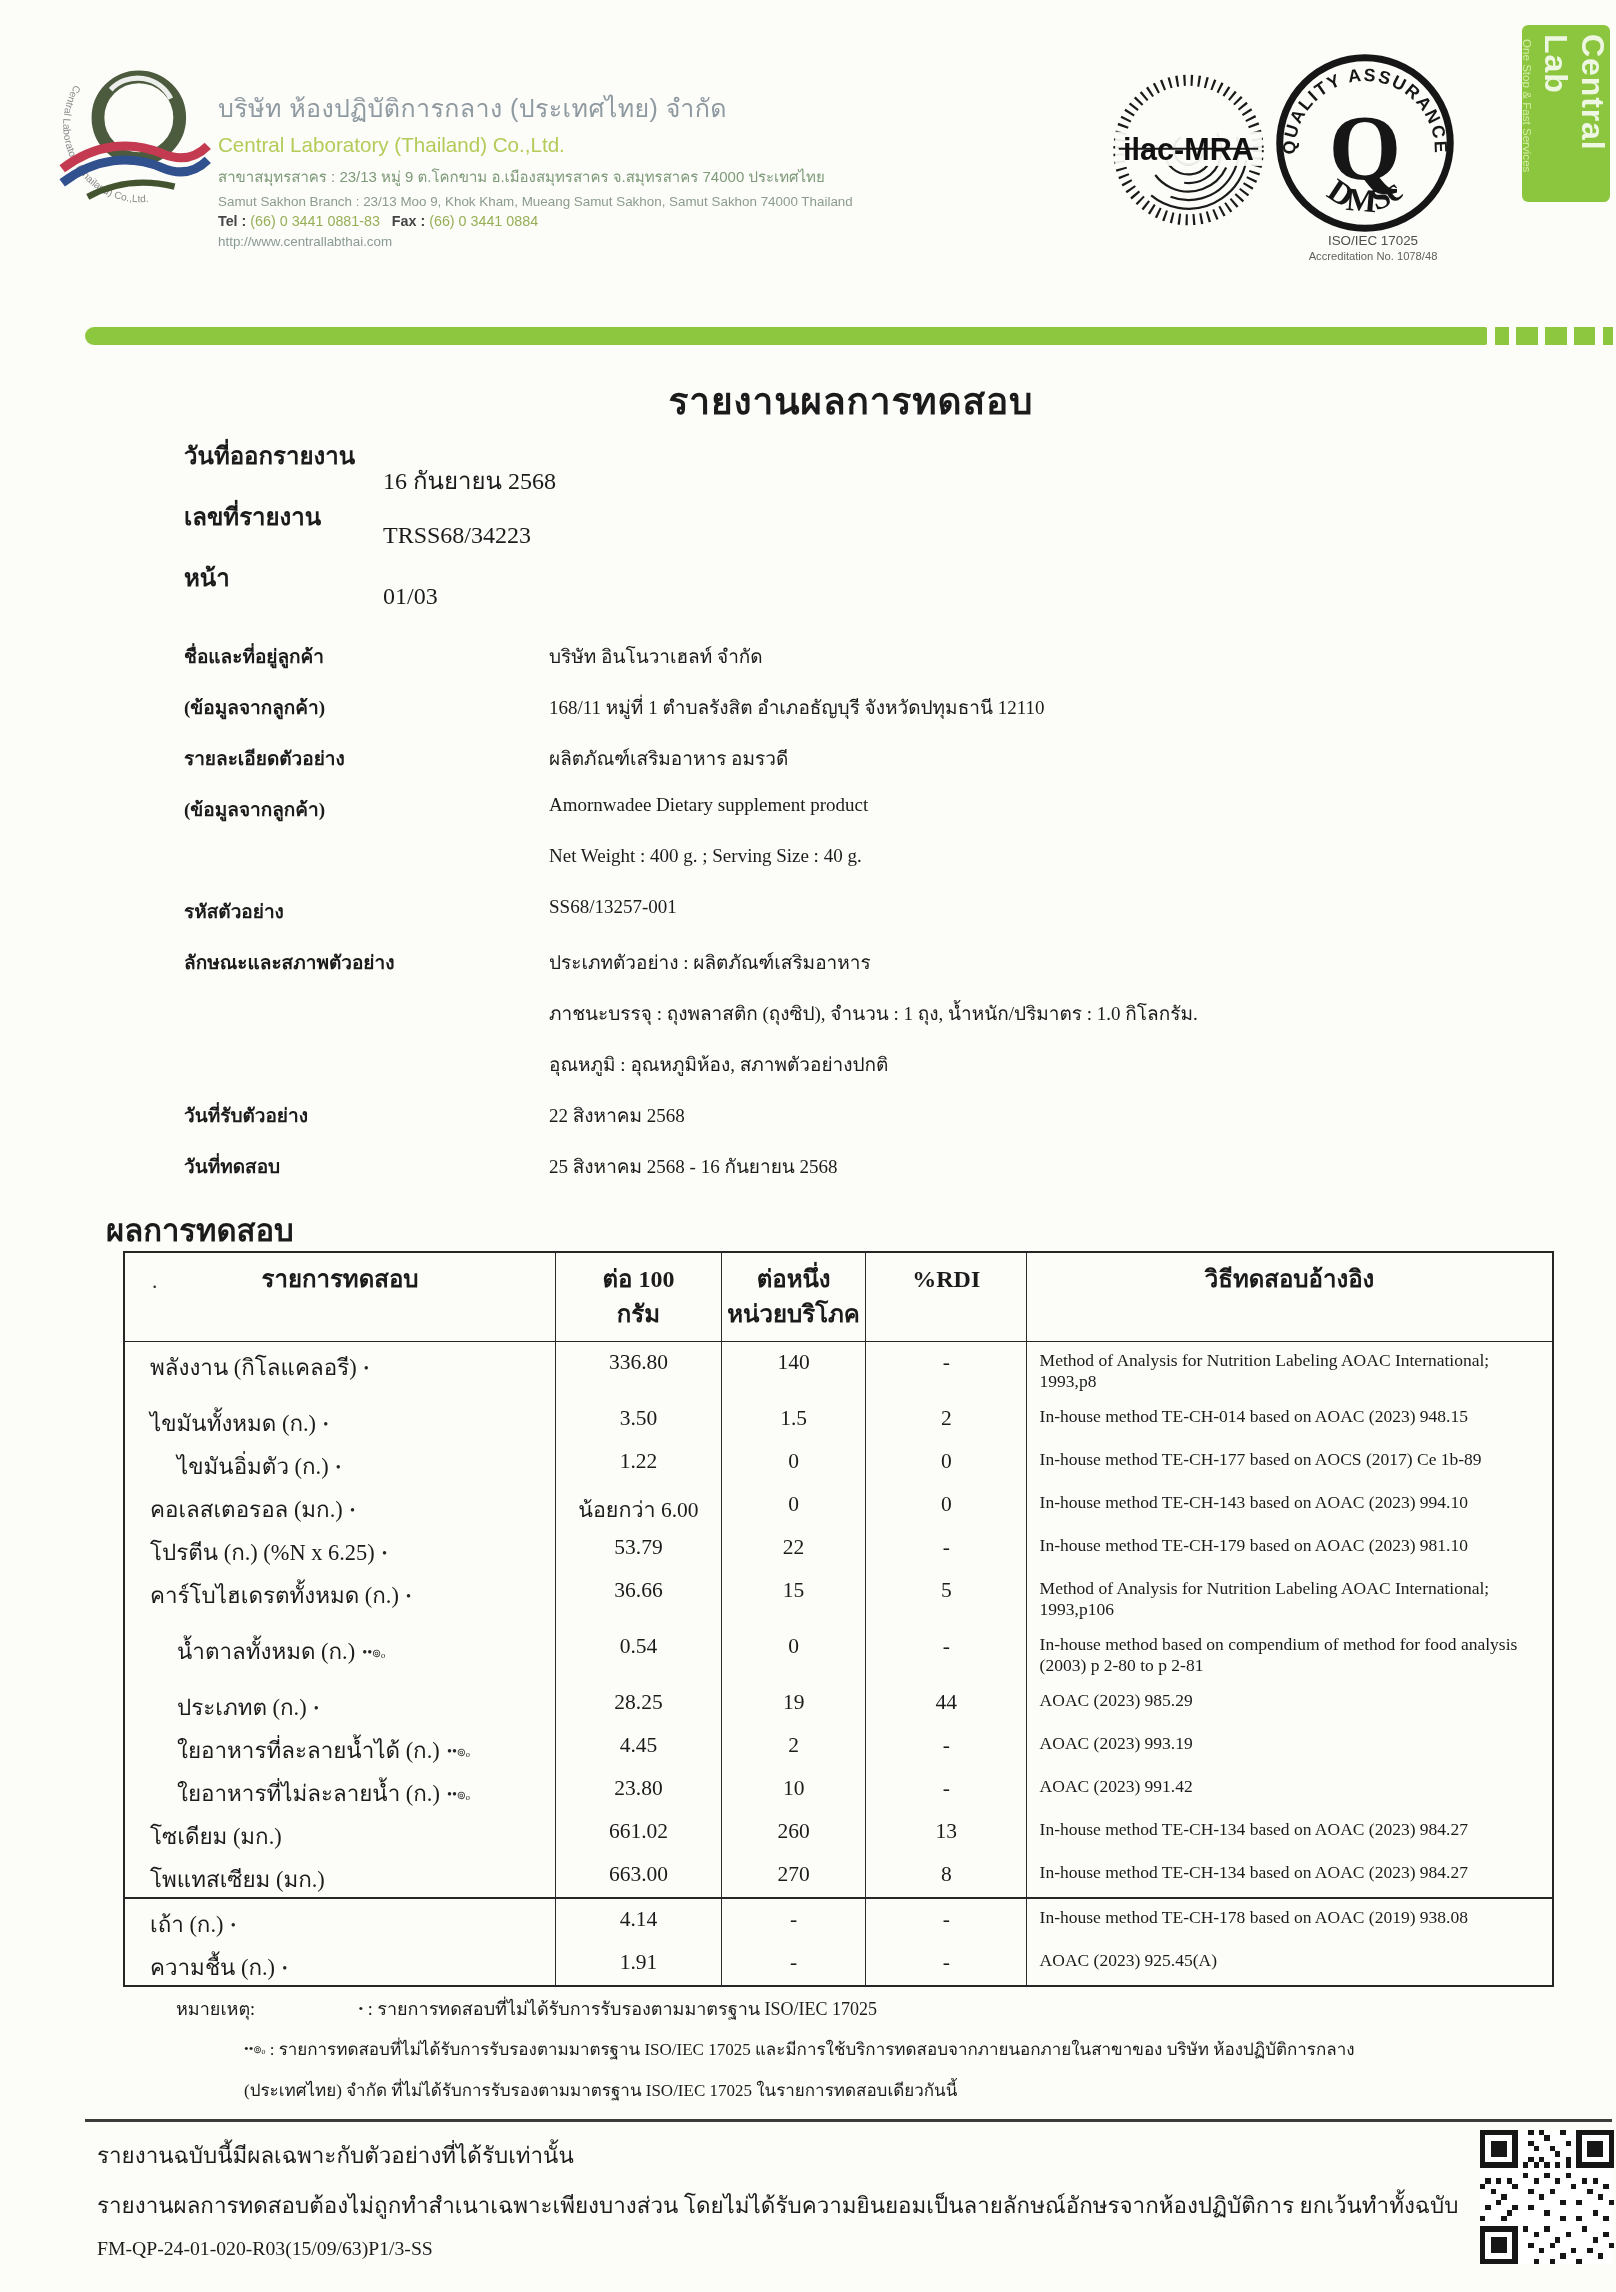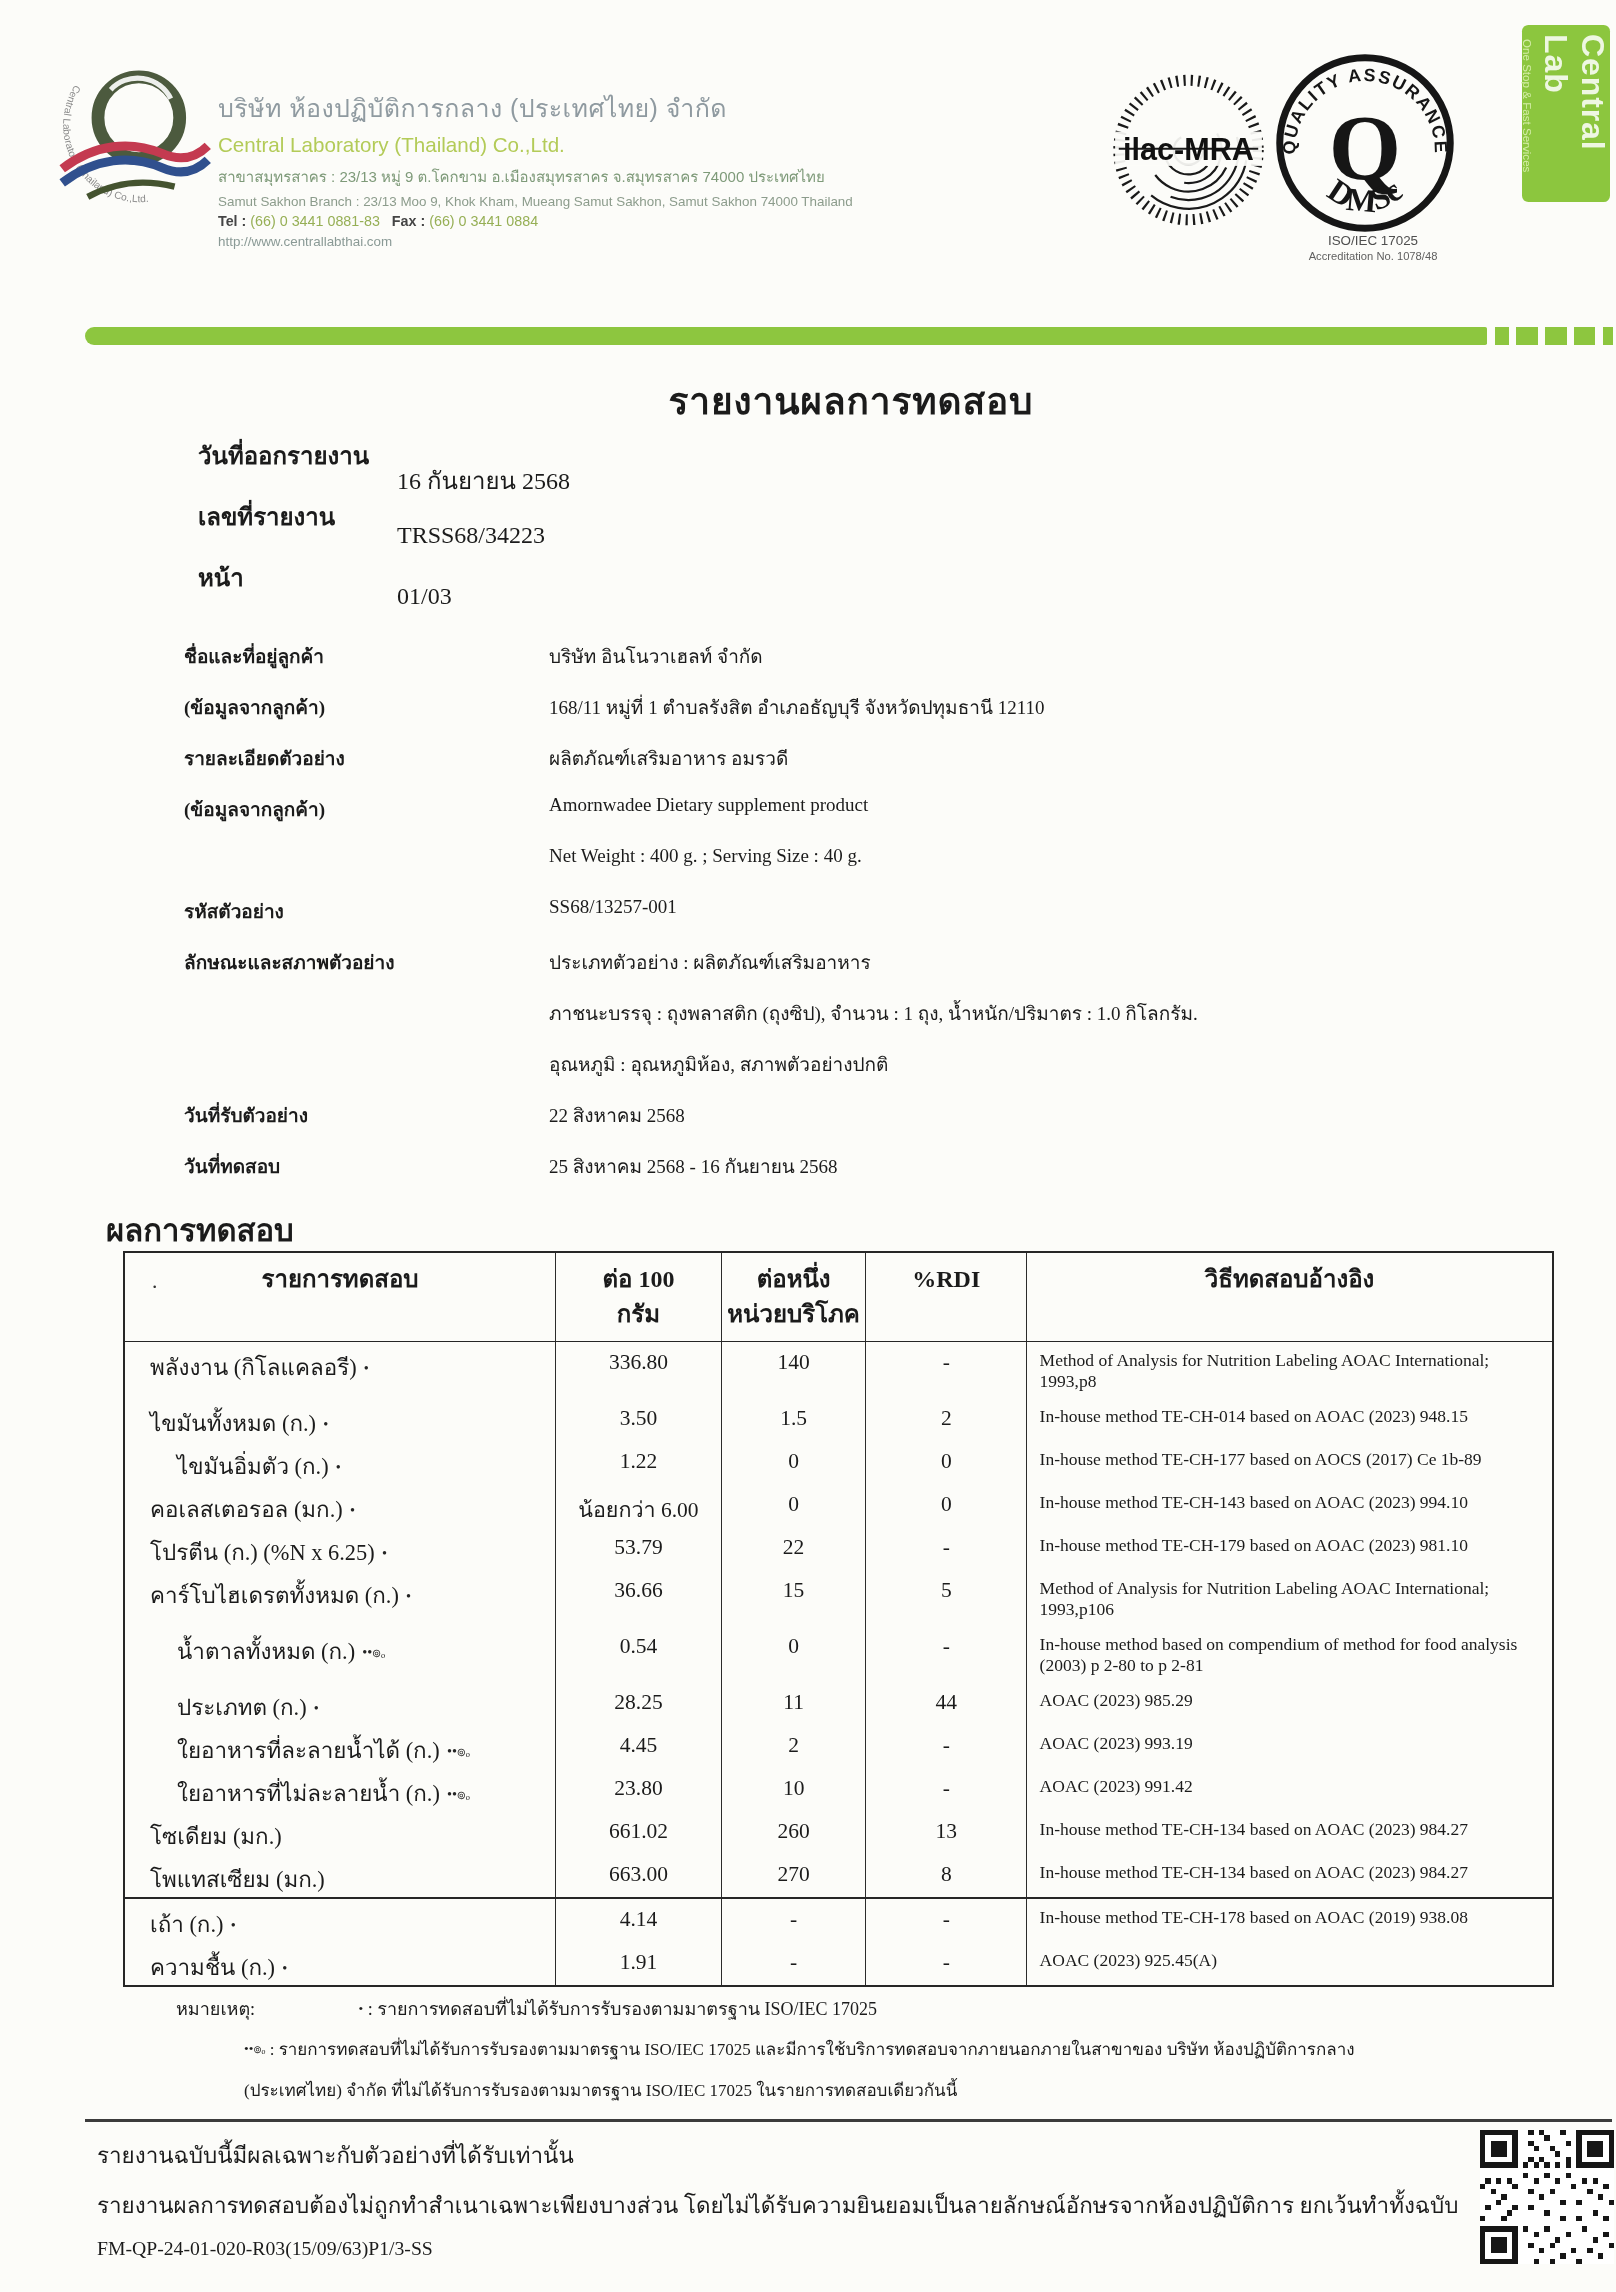--- a/index.html
+++ b/index.html
@@ -43,21 +43,21 @@
     writing-mode:vertical-rl; font-family:"Liberation Sans",sans-serif;
     font-size:11.6px; color:#d3eda6; margin-right:3.6px; margin-top:5.4px;
   }
 
   .green-bar { left:85px; top:327px; width:1402px; height:18px; background:#8dc63f; border-radius:9px 1.8px 1.8px 9px; }
   .bar-dashes { left:1495px; top:327px; height:18px; display:flex; gap:7.2px; }
   .bar-dashes div { background:#8dc63f; height:18px; }
 
   
   .doc-title { left:403px; top:371px; width:896px; text-align:center; font-size:37px; font-weight:bold; letter-spacing:0.9px; }
-  .meta { left:198px; top:436px; width:1075px; }
+  .meta { left:184px; top:436px; width:1075px; }
   .meta-row { position:relative; height:61px; font-size:24px; }
   .meta-row .lbl { position:absolute; left:0; font-weight:bold; }
   .meta-row .val { position:absolute; left:199px;margin-top:25px; }
 
   .info { left:184px; top:641px; width:1397px; }
   .info-row { position:relative; height:51px; font-size:19px; white-space:nowrap; }
   .info-row .lbl { position:absolute; left:0; font-weight:bold; }
   .info-row .val { position:absolute; left:365px; }
 
   .results-heading { left:106px; top:1205px; font-size:31px; font-weight:bold; }
@@ -351,21 +351,21 @@
           <div class="cell c2">0</div>
           <div class="cell c3">-</div>
           <div class="cell c4">In-house method based on compendium of method for food analysis (2003) p 2-80 to p 2-81</div>
         </div>
 
         <div class="t-row indent">
           <div class="cell c0">
             <span>ประเภทต (ก.)</span><span class="mark">•</span>
           </div>
           <div class="cell c1">28.25</div>
-          <div class="cell c2">11</div>
+          <div class="cell c2">19</div>
           <div class="cell c3">44</div>
           <div class="cell c4">AOAC (2023) 985.29</div>
         </div>
 
         <div class="t-row indent">
           <div class="cell c0">
             <span>ใยอาหารที่ละลายน้ำได้ (ก.)</span><span class="mark">••๏ₒ</span>
           </div>
           <div class="cell c1">4.45</div>
           <div class="cell c2">2</div>

